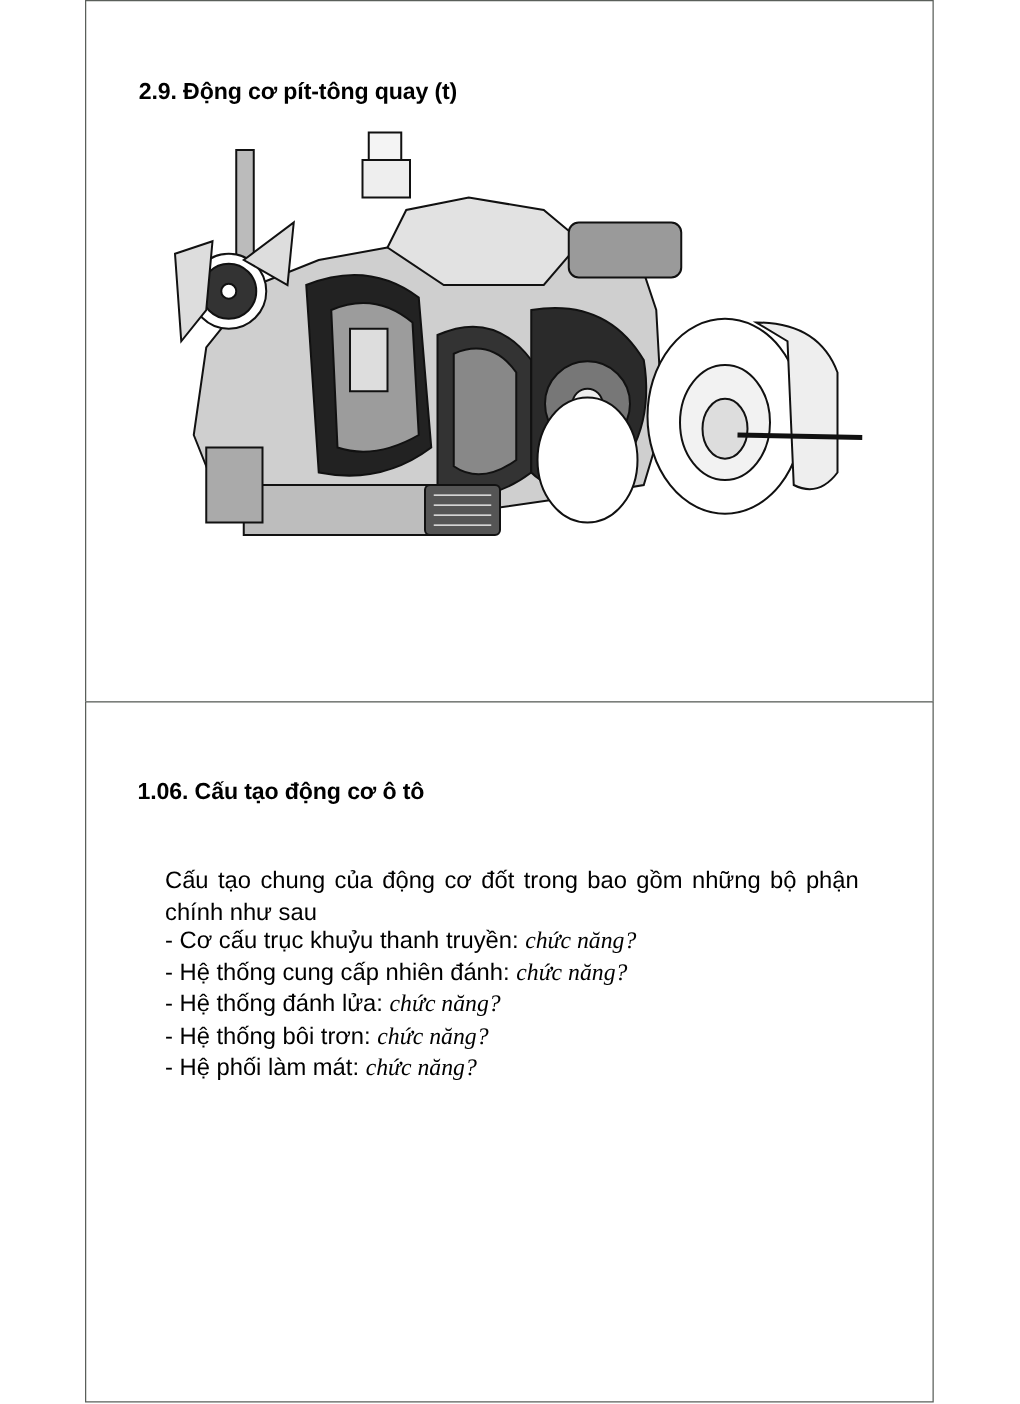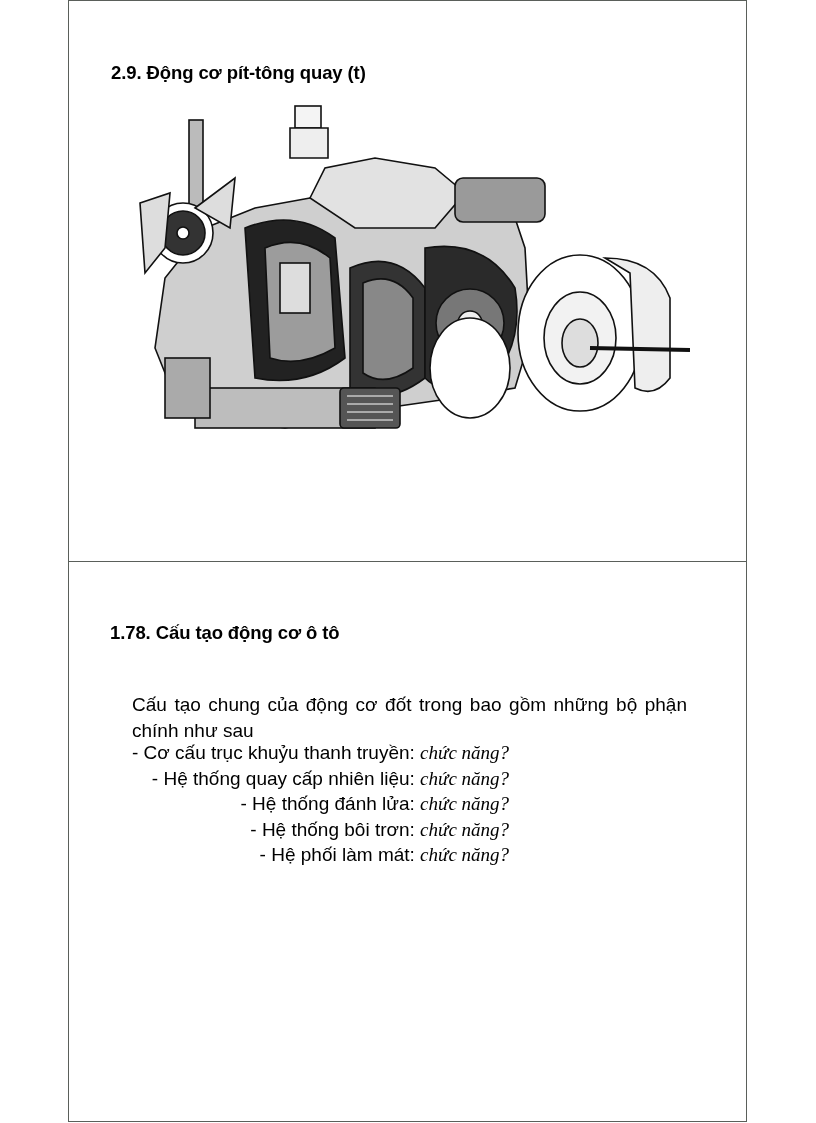--- a/index.html
+++ b/index.html
@@ -6,21 +6,21 @@
   body { width:816px; height:1123px; position:relative; overflow:hidden; font-family:"Liberation Sans", sans-serif; color:#000; }
   .slide { position:absolute; left:68px; width:679px; border:1px solid #5a5f5a; box-sizing:border-box; background:#fff; }
   .slide-top { top:0; height:562px; }
   .slide-bottom { top:561px; height:561px; }
   .title { position:absolute; font-weight:bold; font-size:18.5px; letter-spacing:-0.1px; white-space:nowrap;margin-left:32px; }
   .t1 { left:79px; top:62px; }
   .t2 { left:78px; top:622px; }
   .engine { position:absolute; left:135px; top:98px; width:555px; height:372px; }
   .para { position:absolute; left:132px; top:664px; width:555px; font-size:19px; line-height:26px; text-align:justify;margin-top:28px; }
   .list { position:absolute; left:132px; top:740px; margin:0; padding:0; list-style:none; font-size:19px; }
-  .list li { height:25.5px; line-height:25.5px; white-space:nowrap;text-align:right; }
+  .list li { height:25.5px; line-height:25.5px; white-space:nowrap; }
   .fn { font-family:"Liberation Serif", serif; font-style:italic; font-size:19px; }
 </style>
 </head>
 <body>
 
 <div class="slide slide-top"></div>
 <div class="slide slide-bottom"></div>
 
 <div class="title t1">2.9. Động cơ pít-tông quay (t)</div>
 
@@ -71,23 +71,23 @@
     <ellipse cx="445" cy="235" rx="62" ry="78" fill="#fff"></ellipse>
     <ellipse cx="445" cy="240" rx="36" ry="46" fill="#f2f2f2"></ellipse>
     <ellipse cx="445" cy="245" rx="18" ry="24" fill="#ddd"></ellipse>
 
     <path d="M470 160 Q520 160 535 200 L535 280 Q520 300 500 290 L495 175 Z" fill="#eee"></path>
 
     <line x1="455" y1="250" x2="555" y2="252" stroke-width="4"></line>
   </g>
 </svg>
 
-<div class="title t2">1.78. Cấu tạo động cơ ô tô</div>
+<div class="title t2">1.06. Cấu tạo động cơ ô tô</div>
 
 <div class="para">Cấu tạo chung của động cơ đốt trong bao gồm những bộ phận chính như sau</div>
 
 <ul class="list">
   <li><span>- Cơ cấu trục khuỷu thanh truyền: </span><span class="fn">chức năng?</span></li>
-  <li><span>- Hệ thống quay cấp nhiên liệu: </span><span class="fn">chức năng?</span></li>
+  <li><span>- Hệ thống cung cấp nhiên đánh: </span><span class="fn">chức năng?</span></li>
   <li><span>- Hệ thống đánh lửa: </span><span class="fn">chức năng?</span></li>
   <li><span>- Hệ thống bôi trơn: </span><span class="fn">chức năng?</span></li>
   <li><span>- Hệ phối làm mát: </span><span class="fn">chức năng?</span></li>
 </ul>
 
 </body></html>

